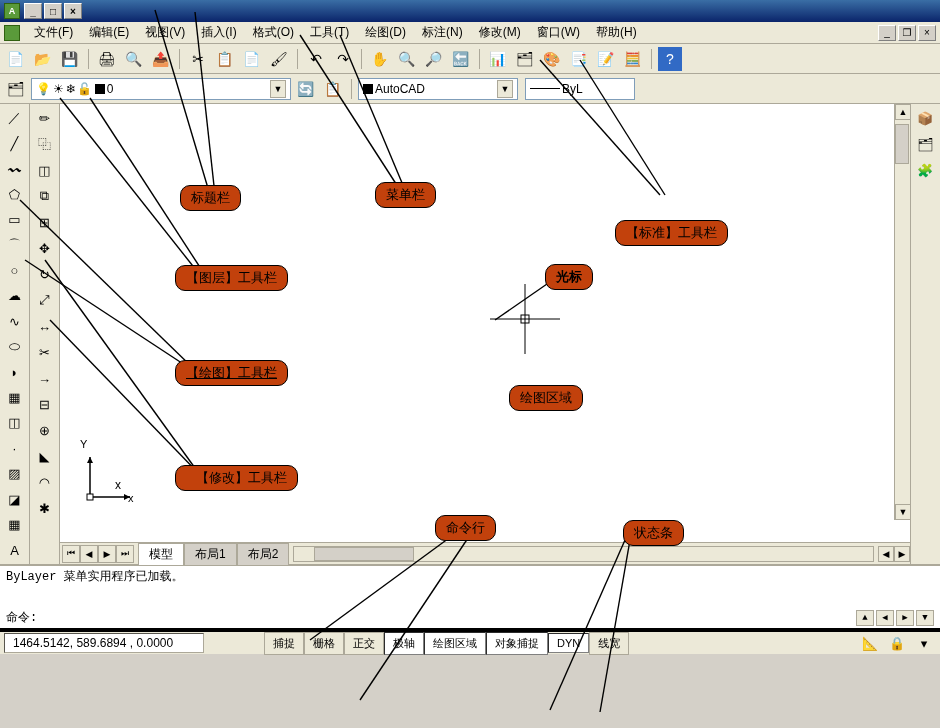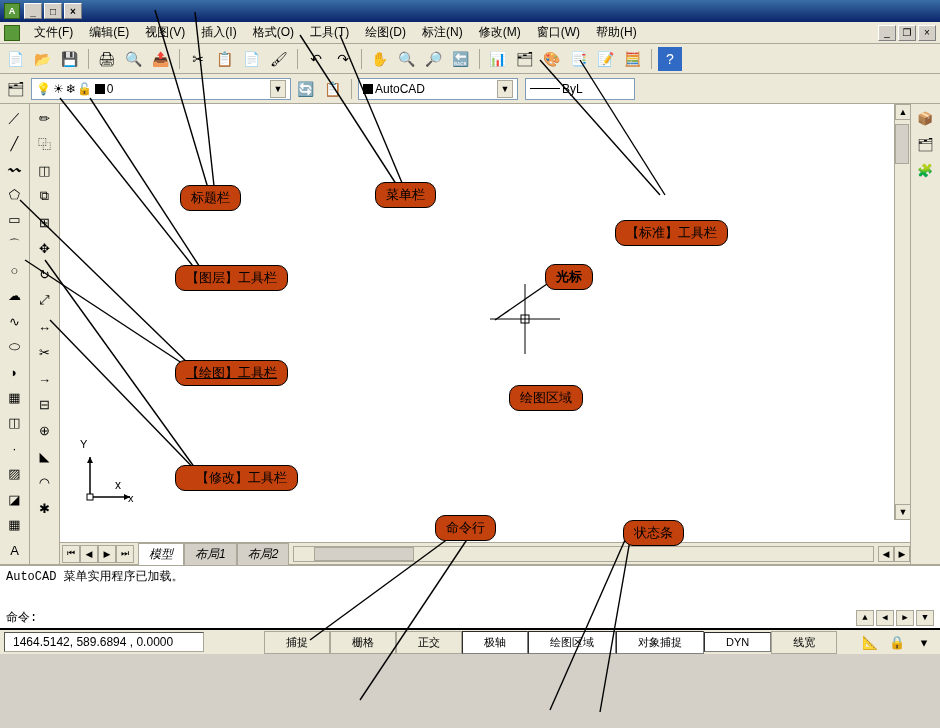--- a/index.html
+++ b/index.html
@@ -173,21 +173,20 @@
   display: flex; align-items: center; justify-content: center;
   font-size: 9px; cursor: pointer;
 }
 .tabs { display: flex; margin-left: 4px; }
 .tab {
   padding: 2px 10px;
   background: #d4d0c8;
   border: 1px solid #aca899;
   border-bottom: none;
   cursor: pointer;
-  font-style: italic;
 }
 .tab.active { background: #fff; }
 .hscroll-track { flex: 1; height: 16px; background: #ece9d8; margin: 0 4px; position: relative; border: 1px solid #aca899; }
 .hscroll-thumb { width: 100px; height: 14px; background: #d4d0c8; border: 1px solid #aca899; position: absolute; left: 20px; }
 .cmd-area {
   background: #fff;
   border-top: 2px solid #aca899;
   padding: 2px 6px;
   height: 64px;
   font-family: "Courier New", monospace;
@@ -206,34 +205,34 @@
 }
 .cmd-scroll { display: flex; gap: 2px; margin-left: auto; }
 .cmd-scroll .csbtn {
   width: 18px; height: 16px;
   background: #ece9d8; border: 1px solid #aca899;
   font-size: 9px; display: flex; align-items: center; justify-content: center;
 }
 .status-bar {
   height: 26px;
   background: #ece9d8;
-  border-top: 2px solid #000000;
+  border-top: 4px solid #000000;
   display: flex;
   align-items: center;
   padding: 0 4px;
   gap: 0;
 }
 .coord-panel {
   padding: 2px 8px;
   background: #fff;
   border: 1px inset #aca899;
   min-width: 200px;
 }
 .status-toggle {
-  padding: 3px 21px;
+  padding: 3px 8px;
   border: 1px solid #aca899;
   cursor: pointer;
   font-size: 11px;
 }
 .status-toggle.active {
   border: 1px inset #808080;
   background: #ffffff;
 }
 .status-icons { margin-left: auto; display: flex; gap: 3px; }
 .ucs {
@@ -443,21 +442,21 @@
   <div class="right-tools">
     <div class="sbtn">📦</div>
     <div class="sbtn">🗂</div>
     <div class="sbtn">🧩</div>
   </div>
 
 </div>
 
 <div class="cmd-area">
   <div class="cmd-history">
-    <div>AutoCAD 菜单实用程序已加载。</div>
+    <div>ByLayer 菜单实用程序已加载。</div>
   </div>
   <div class="cmd-line">
     <span class="cmd-prompt">命令:</span>
     <input class="cmd-input" type="text" style="">
     <div class="cmd-scroll">
       <div class="csbtn">▲</div>
       <div class="csbtn">◀</div>
       <div class="csbtn">▶</div>
       <div class="csbtn">▼</div>
     </div>

